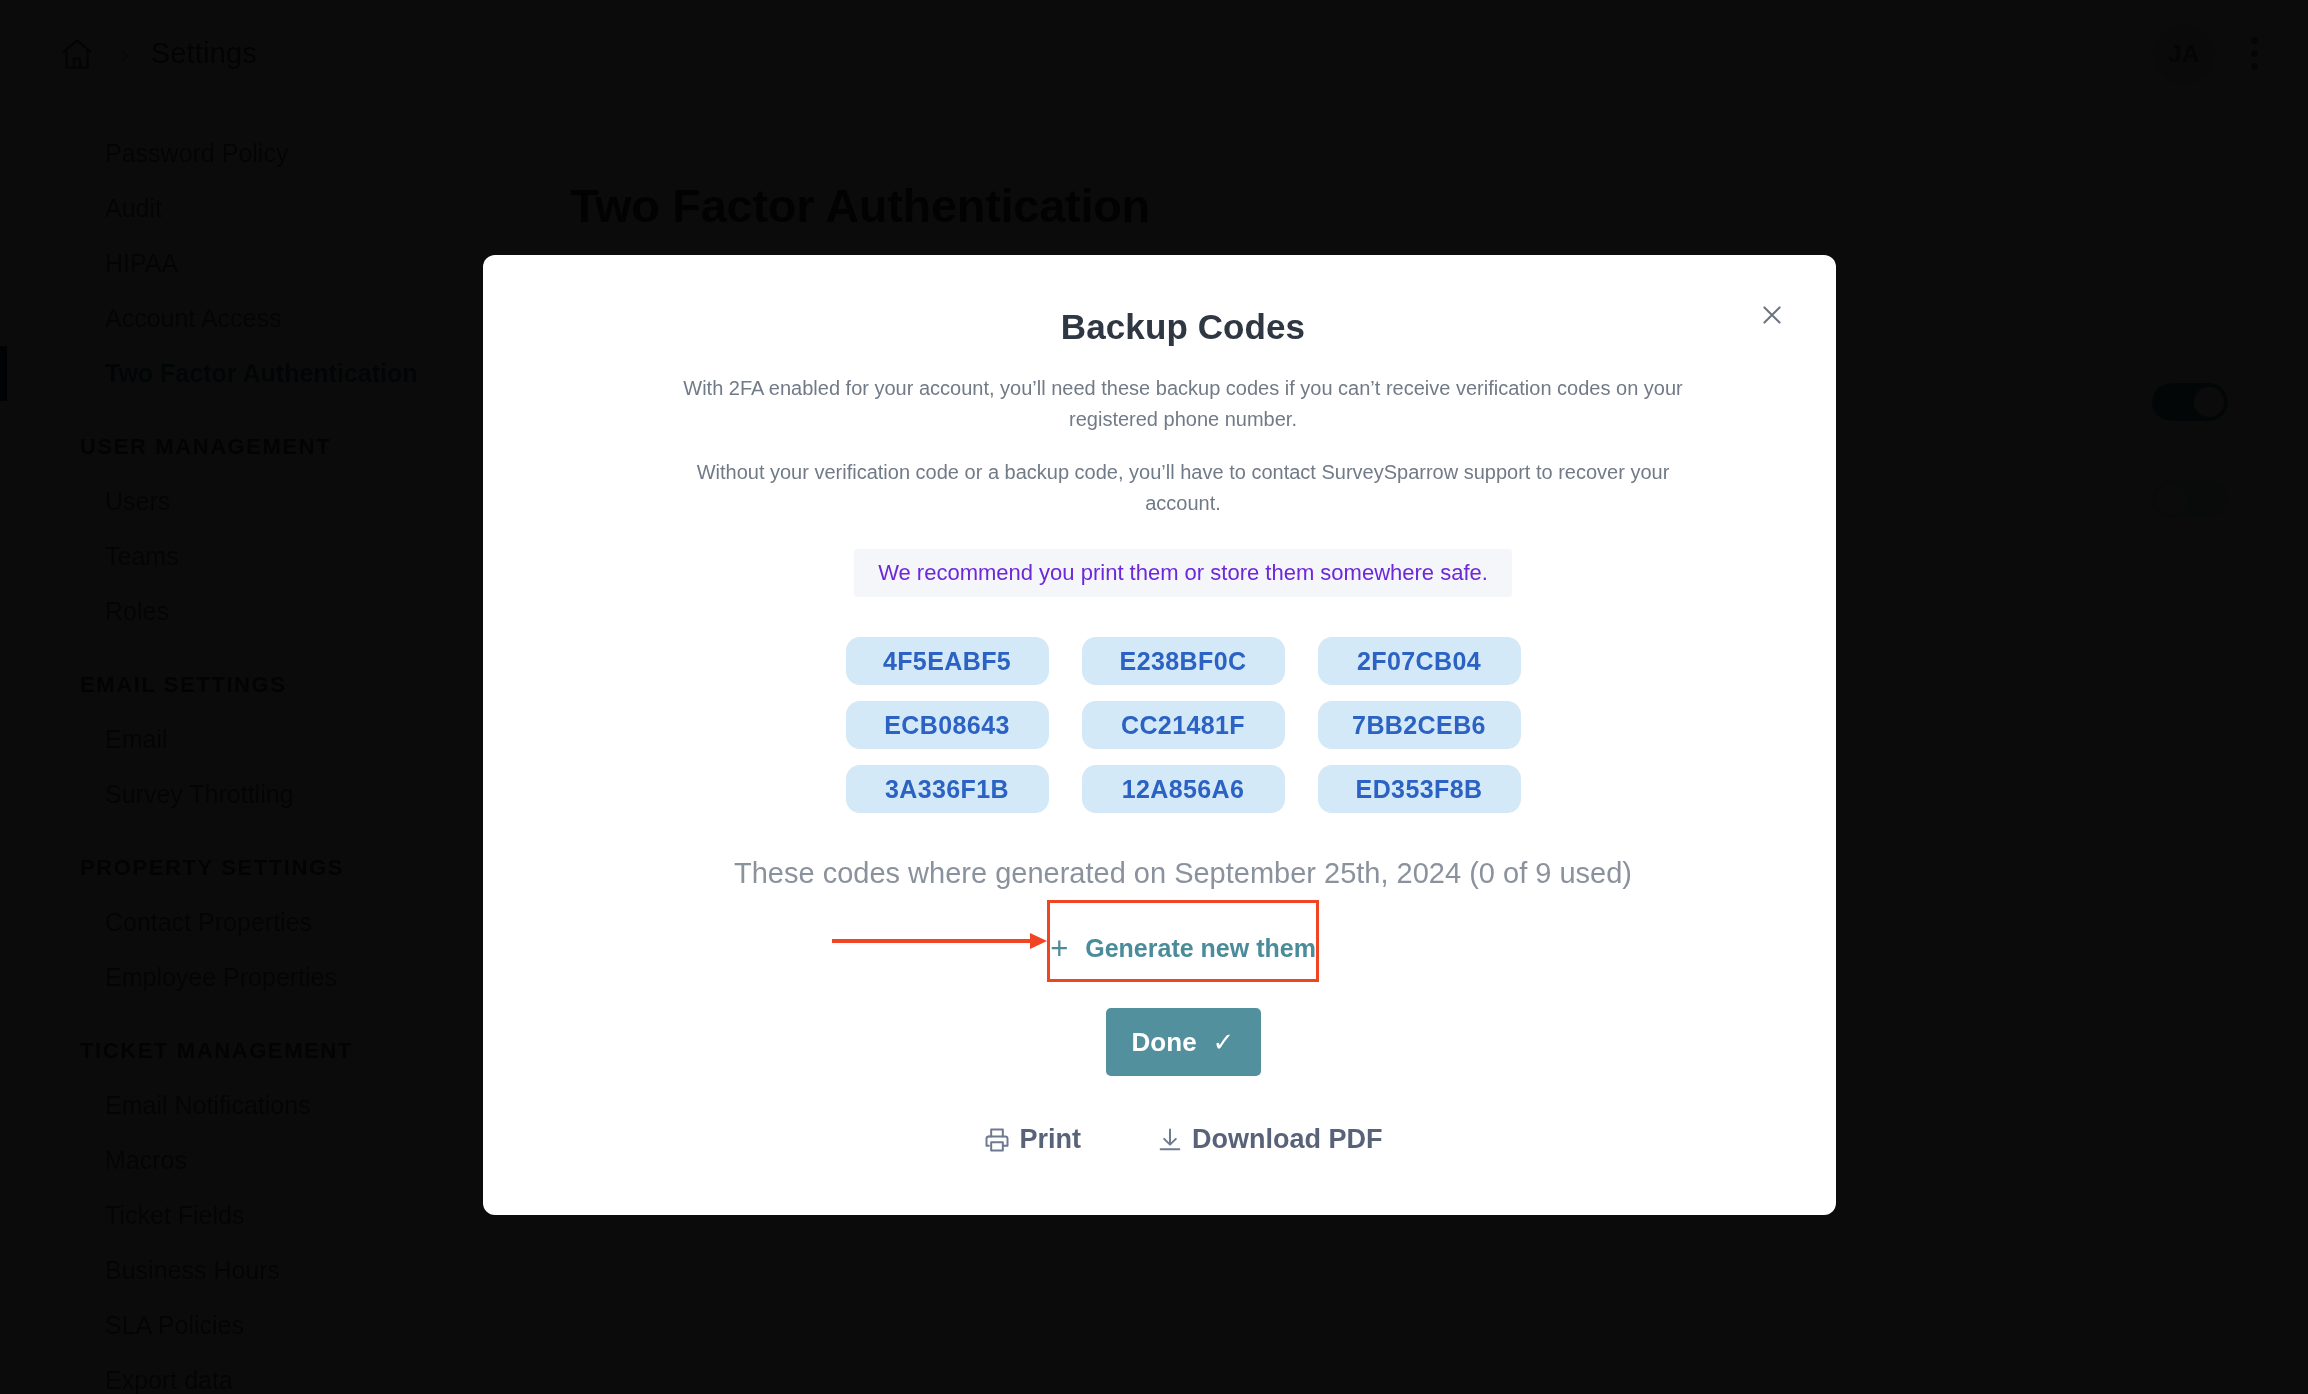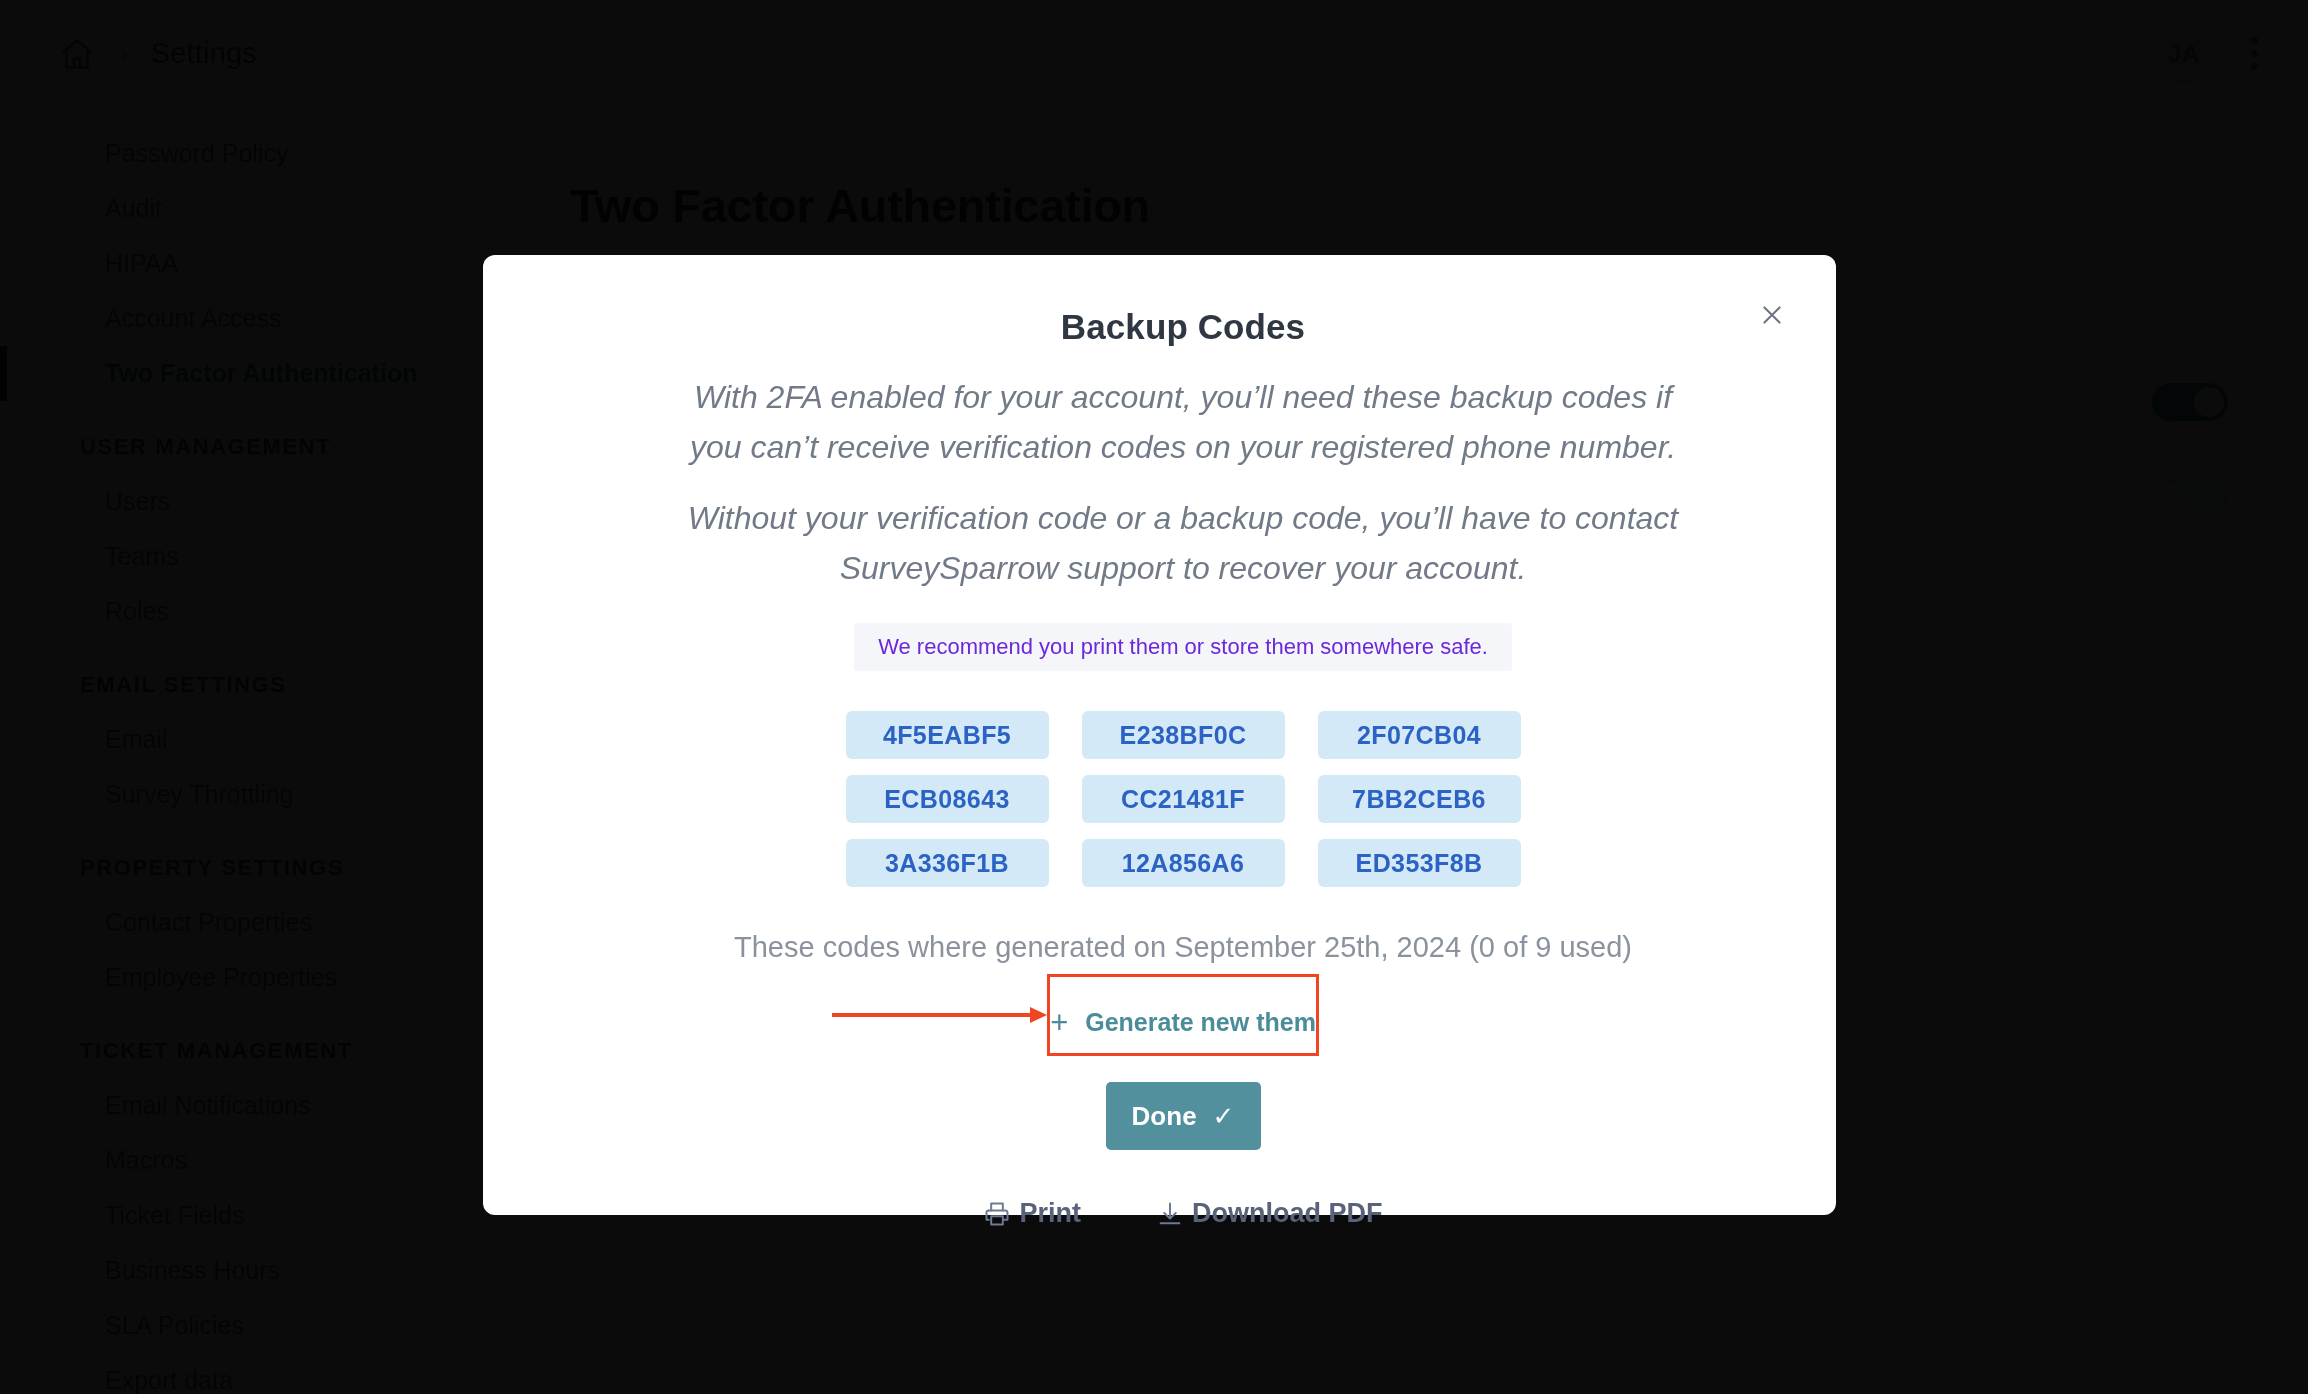--- a/index.html
+++ b/index.html
@@ -176,26 +176,25 @@
     color: #6c7480;
   }
   .modal-title {
     font-size: 35px;
     font-weight: 700;
     color: #2f3742;
     margin-bottom: 26px;
     letter-spacing: .1px;
   }
   .modal-para {
-    font-size: 32px;
+    font-size: 20px;
     line-height: 1.55;
     color: #717a87;
     max-width: 1005px;
     margin: 0 auto 22px auto;
-    font-style: italic;
   }
   .modal-note {
     display: inline-block;
     background: #f4f6f9;
     color: #6d28d9;
     font-size: 22px;
     padding: 11px 24px;
     border-radius: 3px;
     margin-top: 8px;
     margin-bottom: 40px;
@@ -205,21 +204,21 @@
   .codes-grid {
     display: grid;
     grid-template-columns: repeat(3, 203px);
     gap: 16px 33px;
     justify-content: center;
     margin-bottom: 44px;
   }
   .code-chip {
     height: 48px;
     background: #d3e9f7;
-    border-radius: 6px;
+    border-radius: 14px;
     display: flex; align-items: center; justify-content: center;
     font-size: 25px;
     font-weight: 700;
     color: #2b62c4;
     letter-spacing: .4px;
   }
 
   .gen-info {
     font-size: 29px;
     color: #8a929d;

